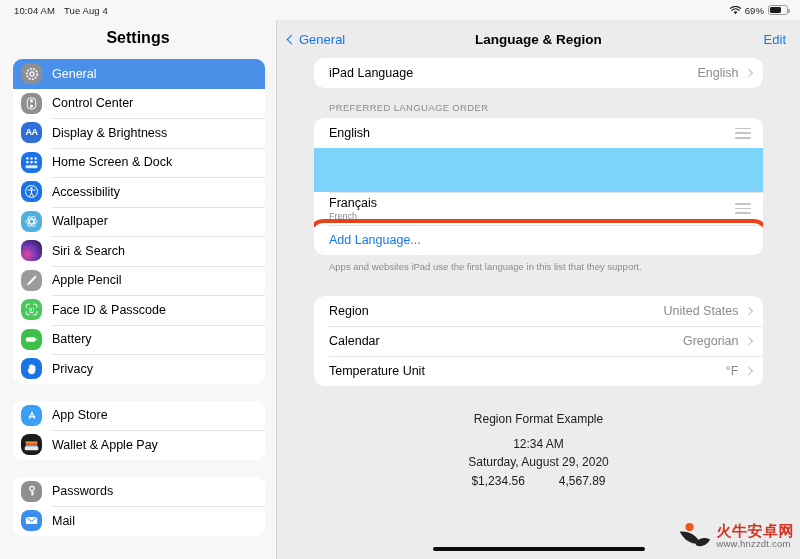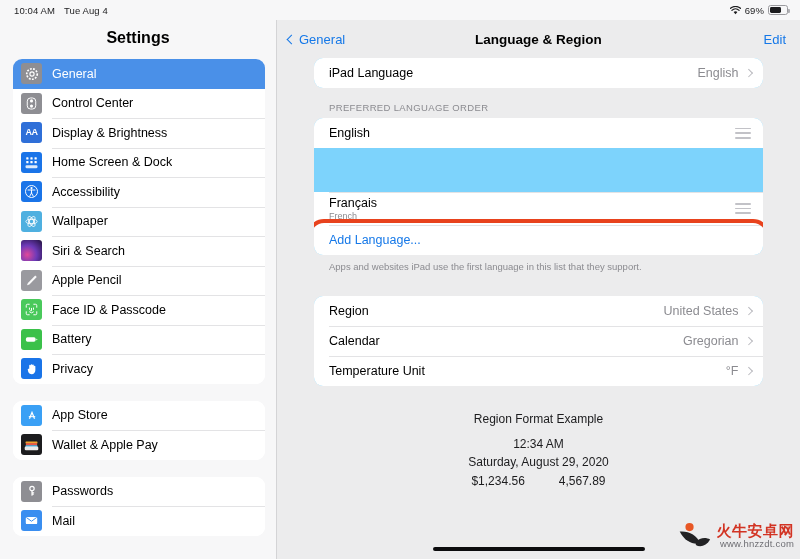--- a/index.html
+++ b/index.html
@@ -104,21 +104,21 @@
     left: 39px; right: 0; top: 0;
     height: 1px;
     background: #e3e3e5;
   }
   .sb-row.selected { background: #4a90e8; }
   .sb-row.selected .sb-label { color: #fff; }
   .sb-row.selected::before { background: transparent; }
   .sb-row.selected + .sb-row::before { background: transparent; }
   .sb-icon {
     width: 21px; height: 21px;
-    border-radius: 3px;
+    border-radius: 8px;
     flex: 0 0 21px;
     margin-right: 10px;
     display: flex;
     align-items: center;
     justify-content: center;
     color: #fff;
     font-size: 10px;
     line-height: 1;
     overflow: hidden;
     position: relative;
@@ -290,21 +290,20 @@
   .re-nums { display: inline-flex; gap: 34px; }
 
   
   .watermark {
     position: absolute;
     right: 6px; bottom: 6px;
     display: flex;
     align-items: center;
     gap: 5px;
     opacity: 0.97;
-    text-align: right;
   }
   .wm-logo { width: 36px; height: 34px; flex: 0 0 36px; }
   .wm-text { display: flex; flex-direction: column; line-height: 1.05; }
   .wm-cn {
     font-size: 15px;
     font-weight: bold;
     color: #d22f1e;
     letter-spacing: 0.5px;
   }
   .wm-url { font-size: 9.5px; color: #6b6b70; letter-spacing: 0.2px; }

